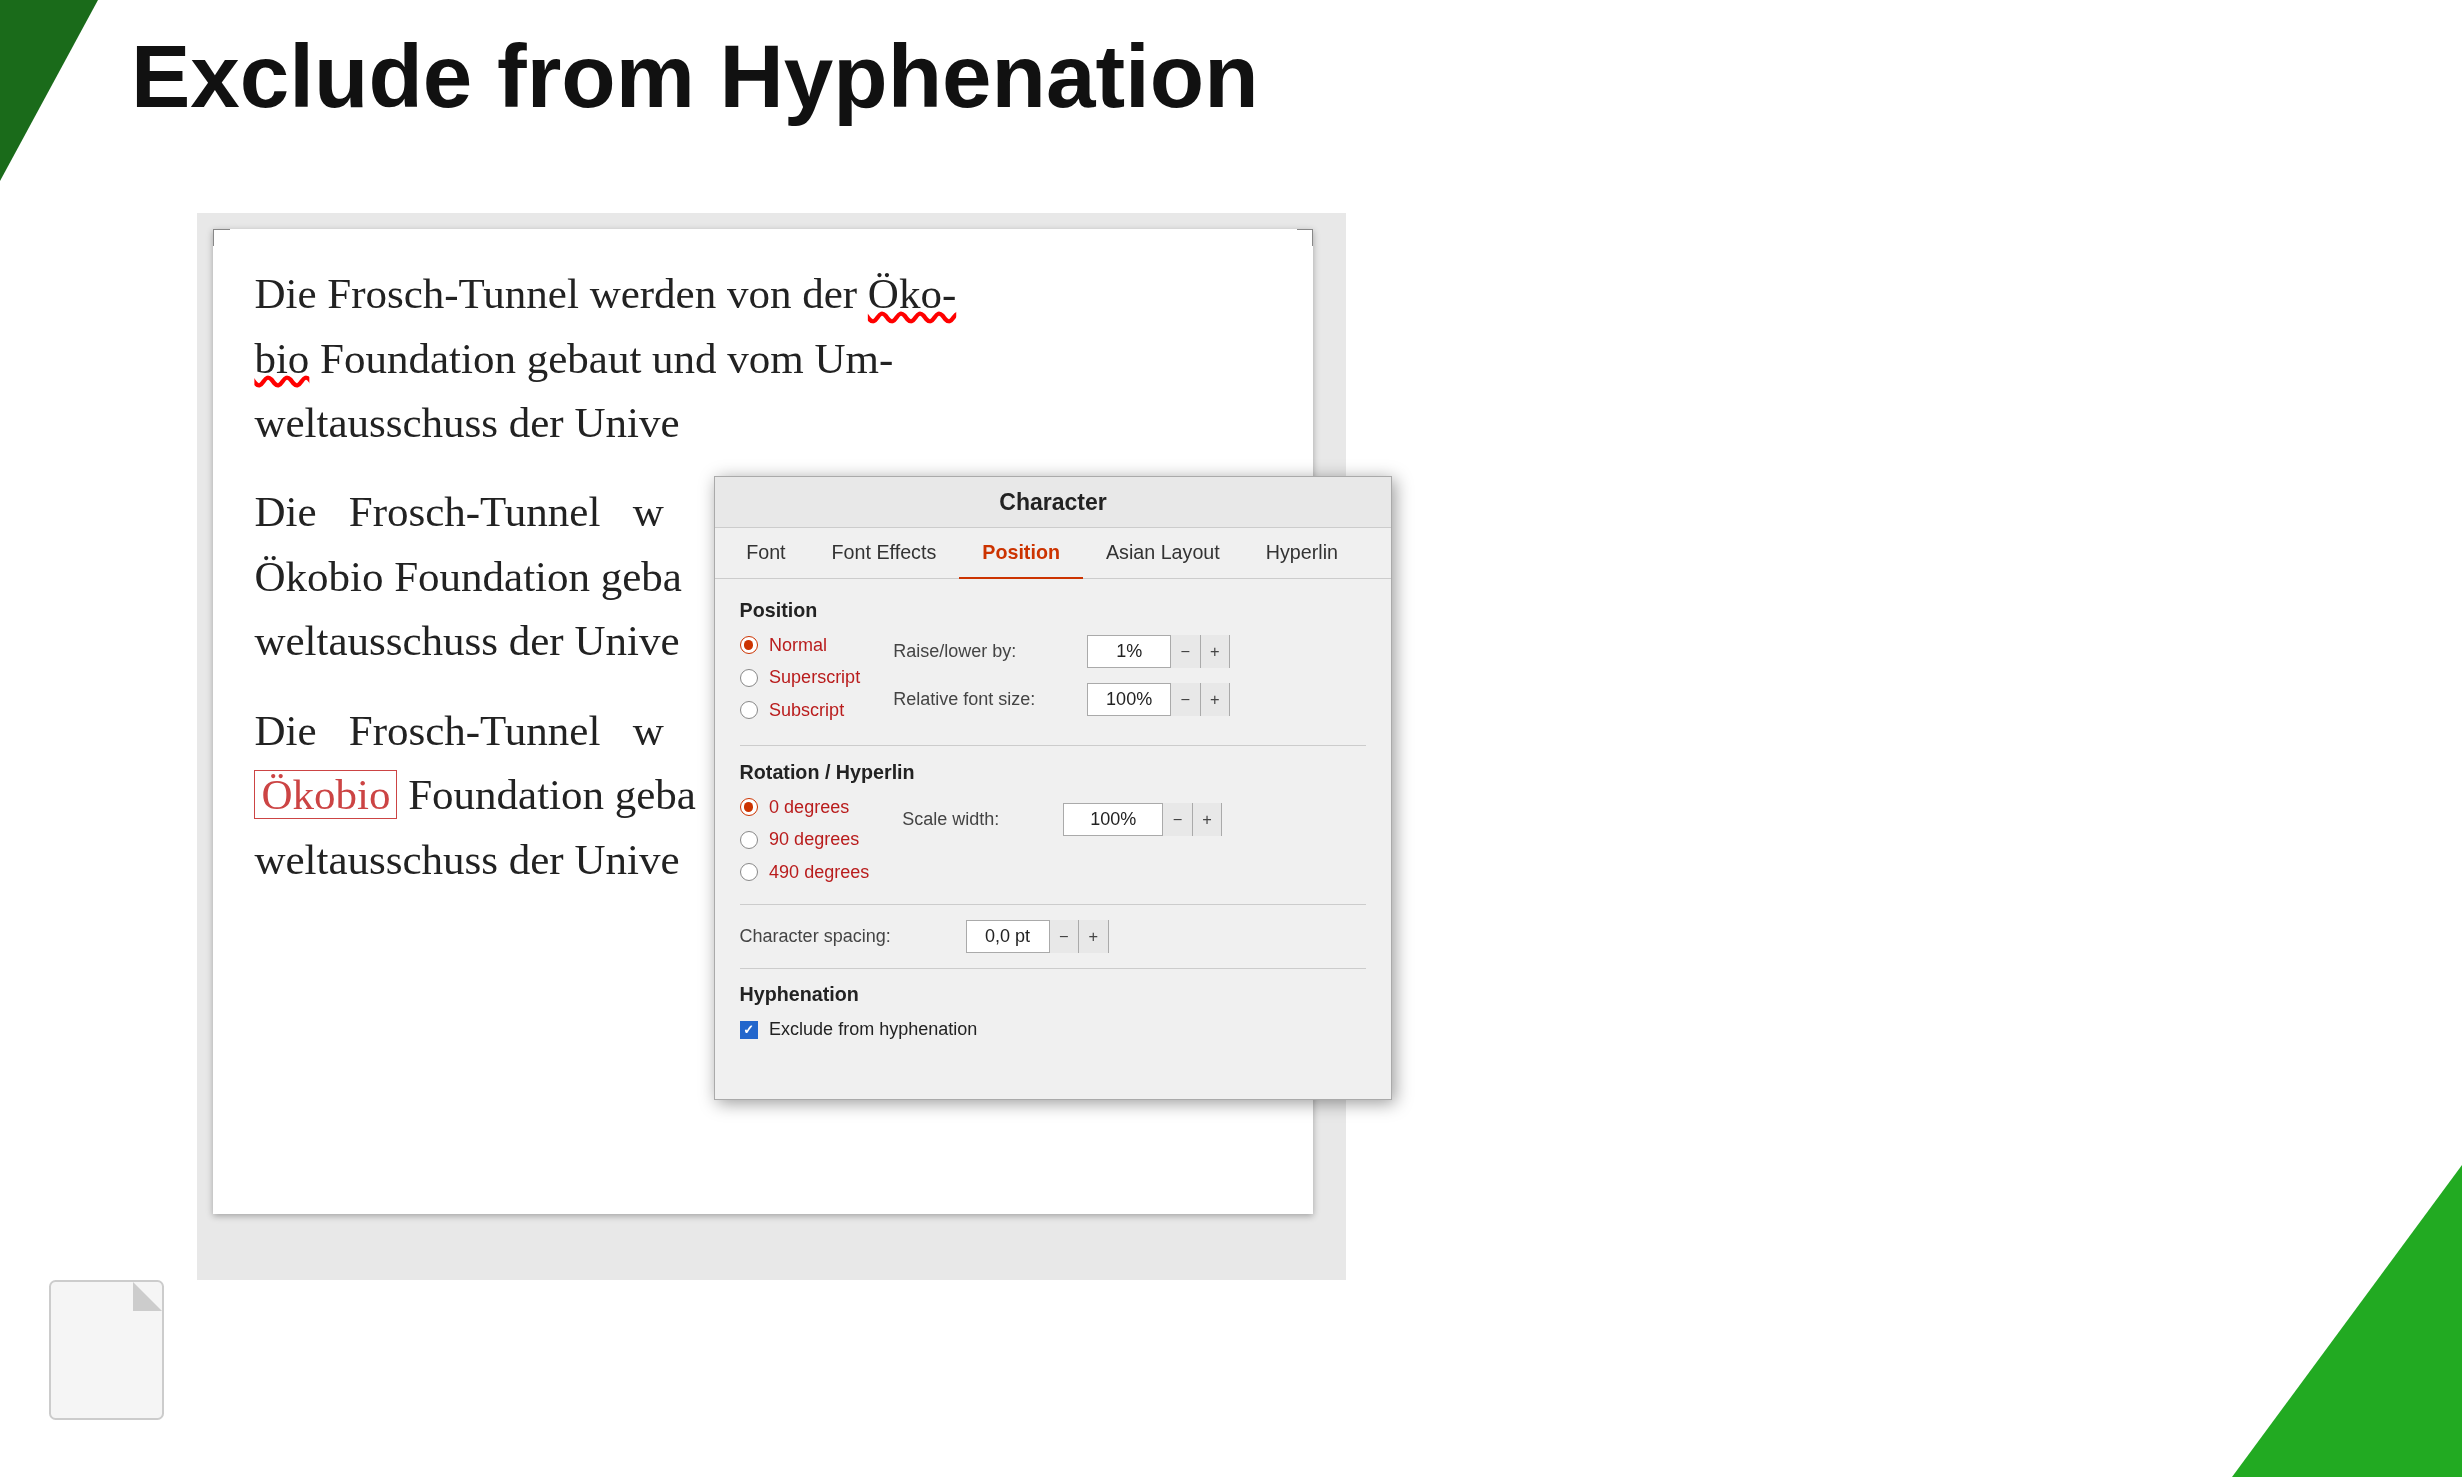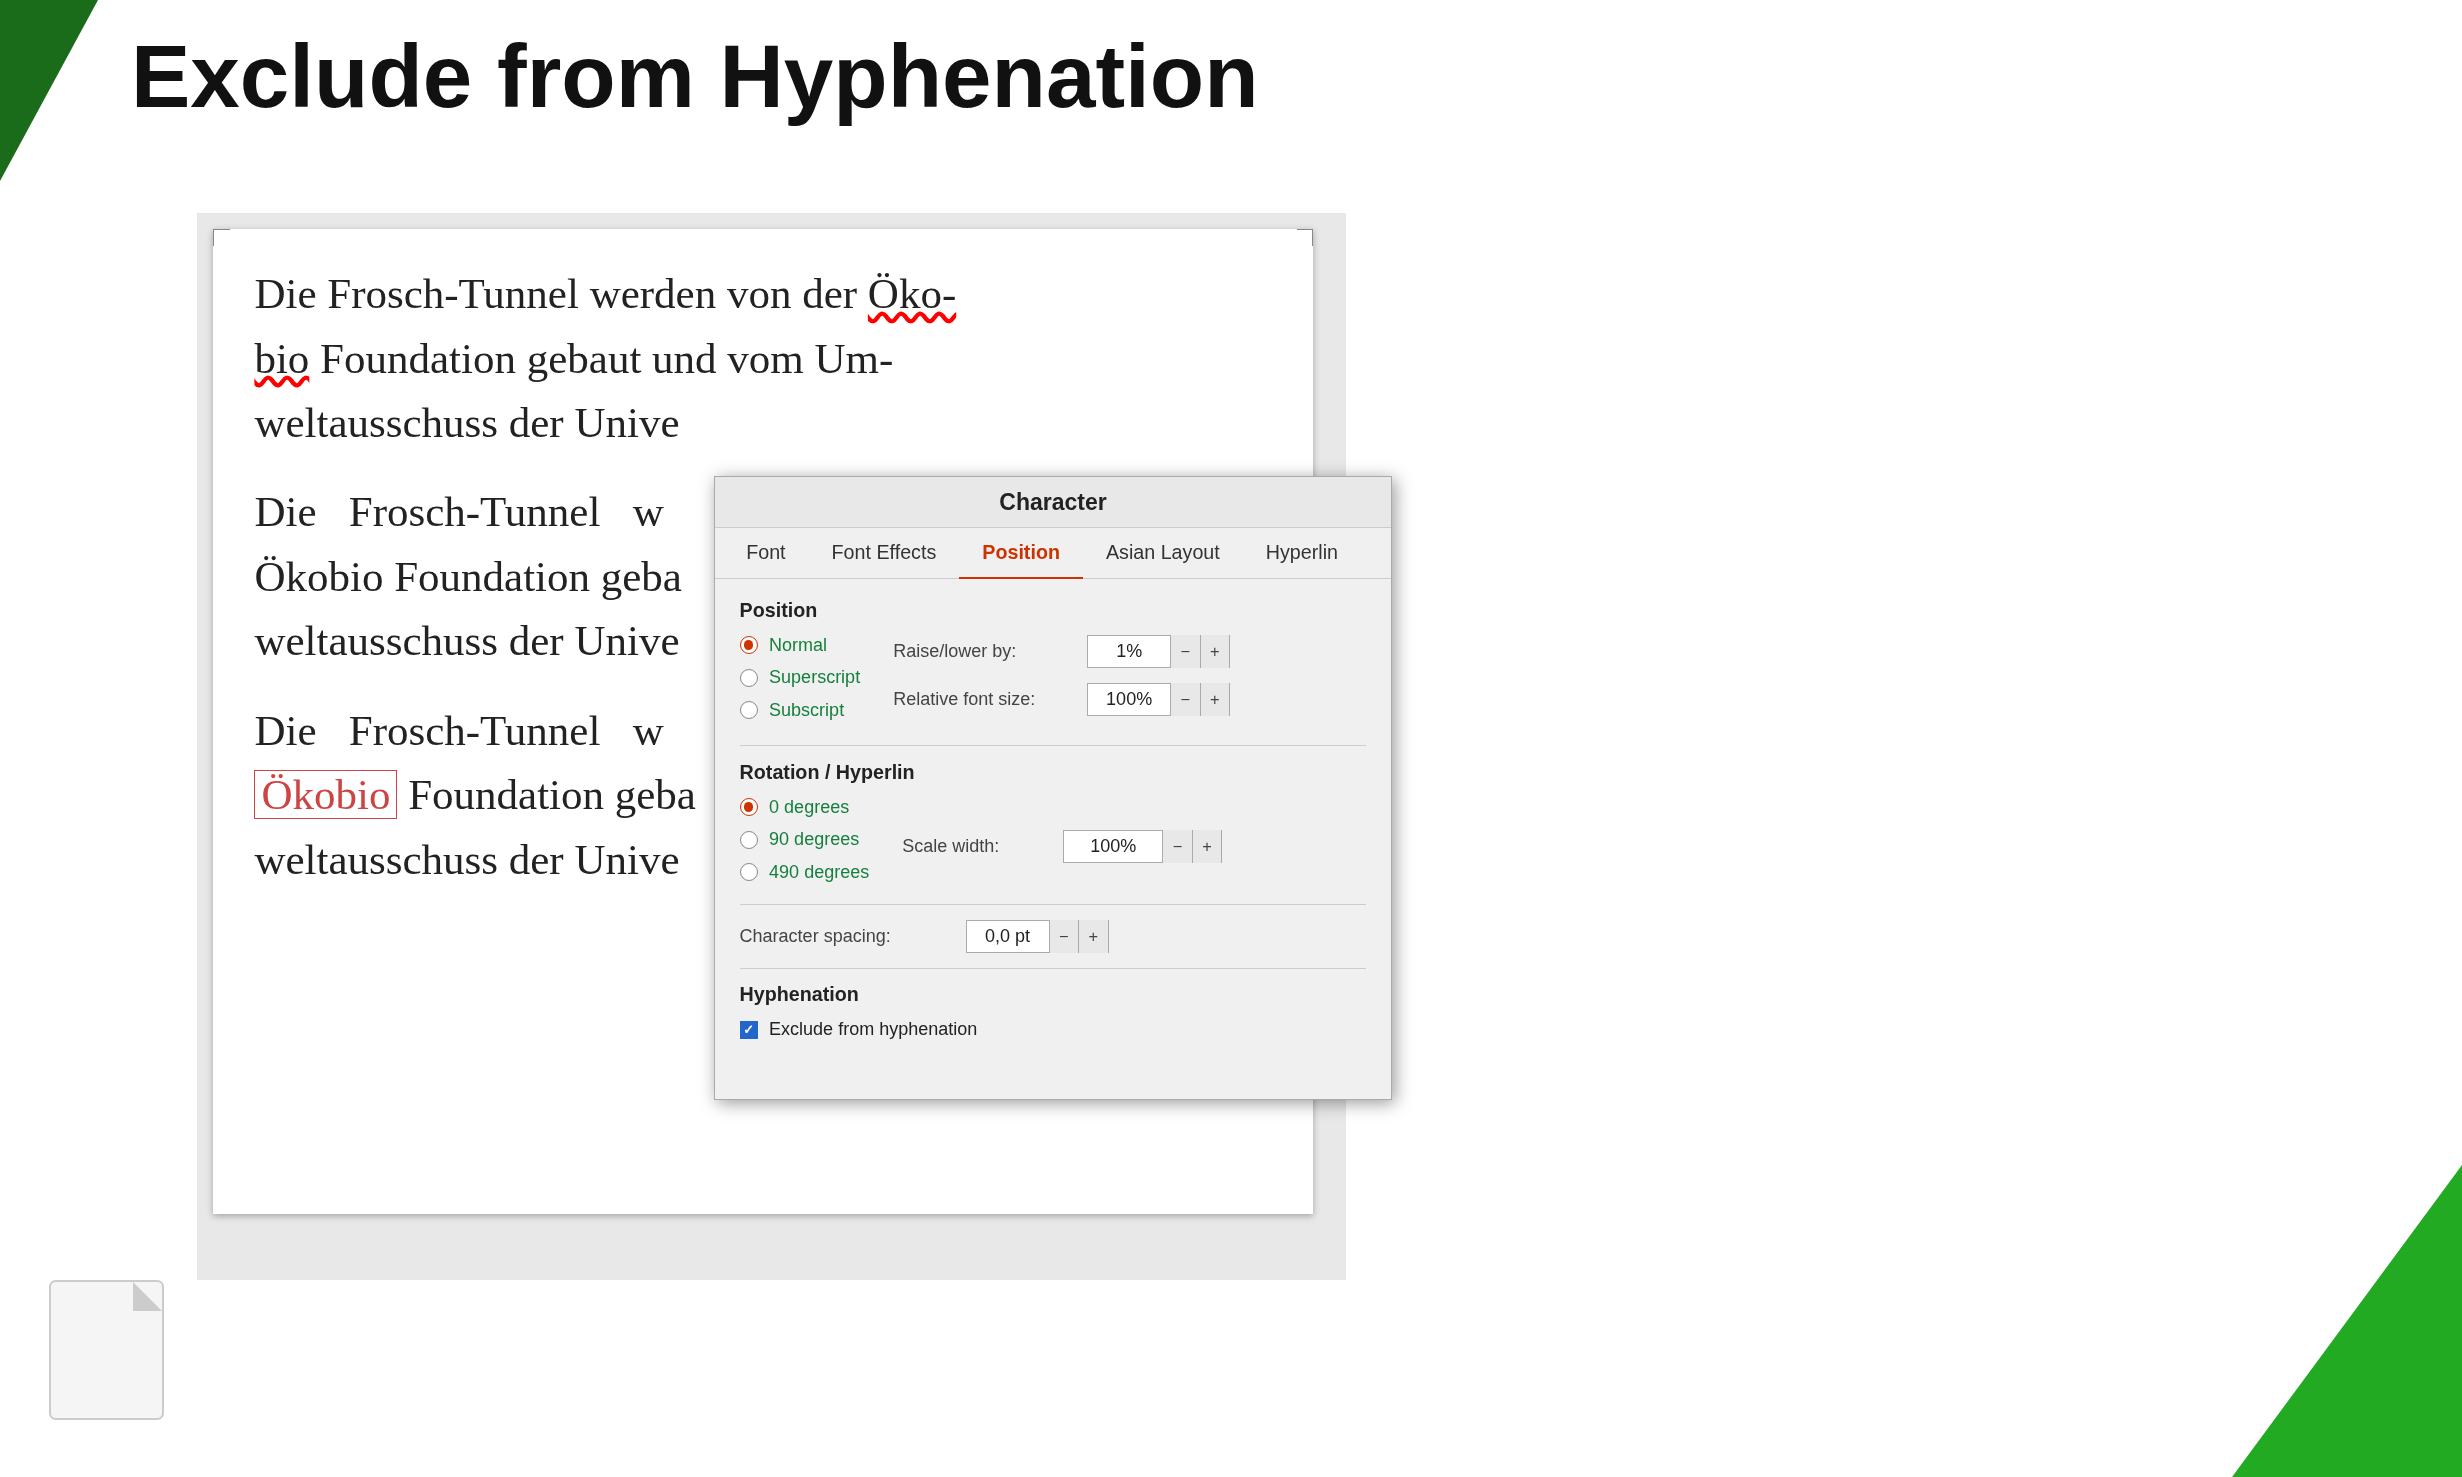--- a/index.html
+++ b/index.html
@@ -199,21 +199,21 @@
       flex-direction: column;
       gap: 11.5px;
       margin-bottom: 6.6px;
     }
 
     .radio-row {
       display: flex;
       align-items: center;
       gap: 11.5px;
       font-size: 18px;
-      color: #15803d;
+      color: #b91c1c;
     }
 
     .radio-btn {
       width: 18px;
       height: 18px;
       border-radius: 50%;
       border: 1.6px solid #888;
       background: white;
       display: flex;
       align-items: center;
@@ -290,21 +290,21 @@
 
     .divider {
       height: 0.8px;
       background: #cccccc;
       margin: 14.8px 0;
     }
 
     .scaling-section {
       display: flex;
       gap: 33px;
-      align-items: center;
+      align-items: flex-start;
       margin-bottom: 1px;
     }
 
     .scale-right {
       display: flex;
       align-items: center;
       gap: 13px;
       padding-top: 6.6px;
     }
 

